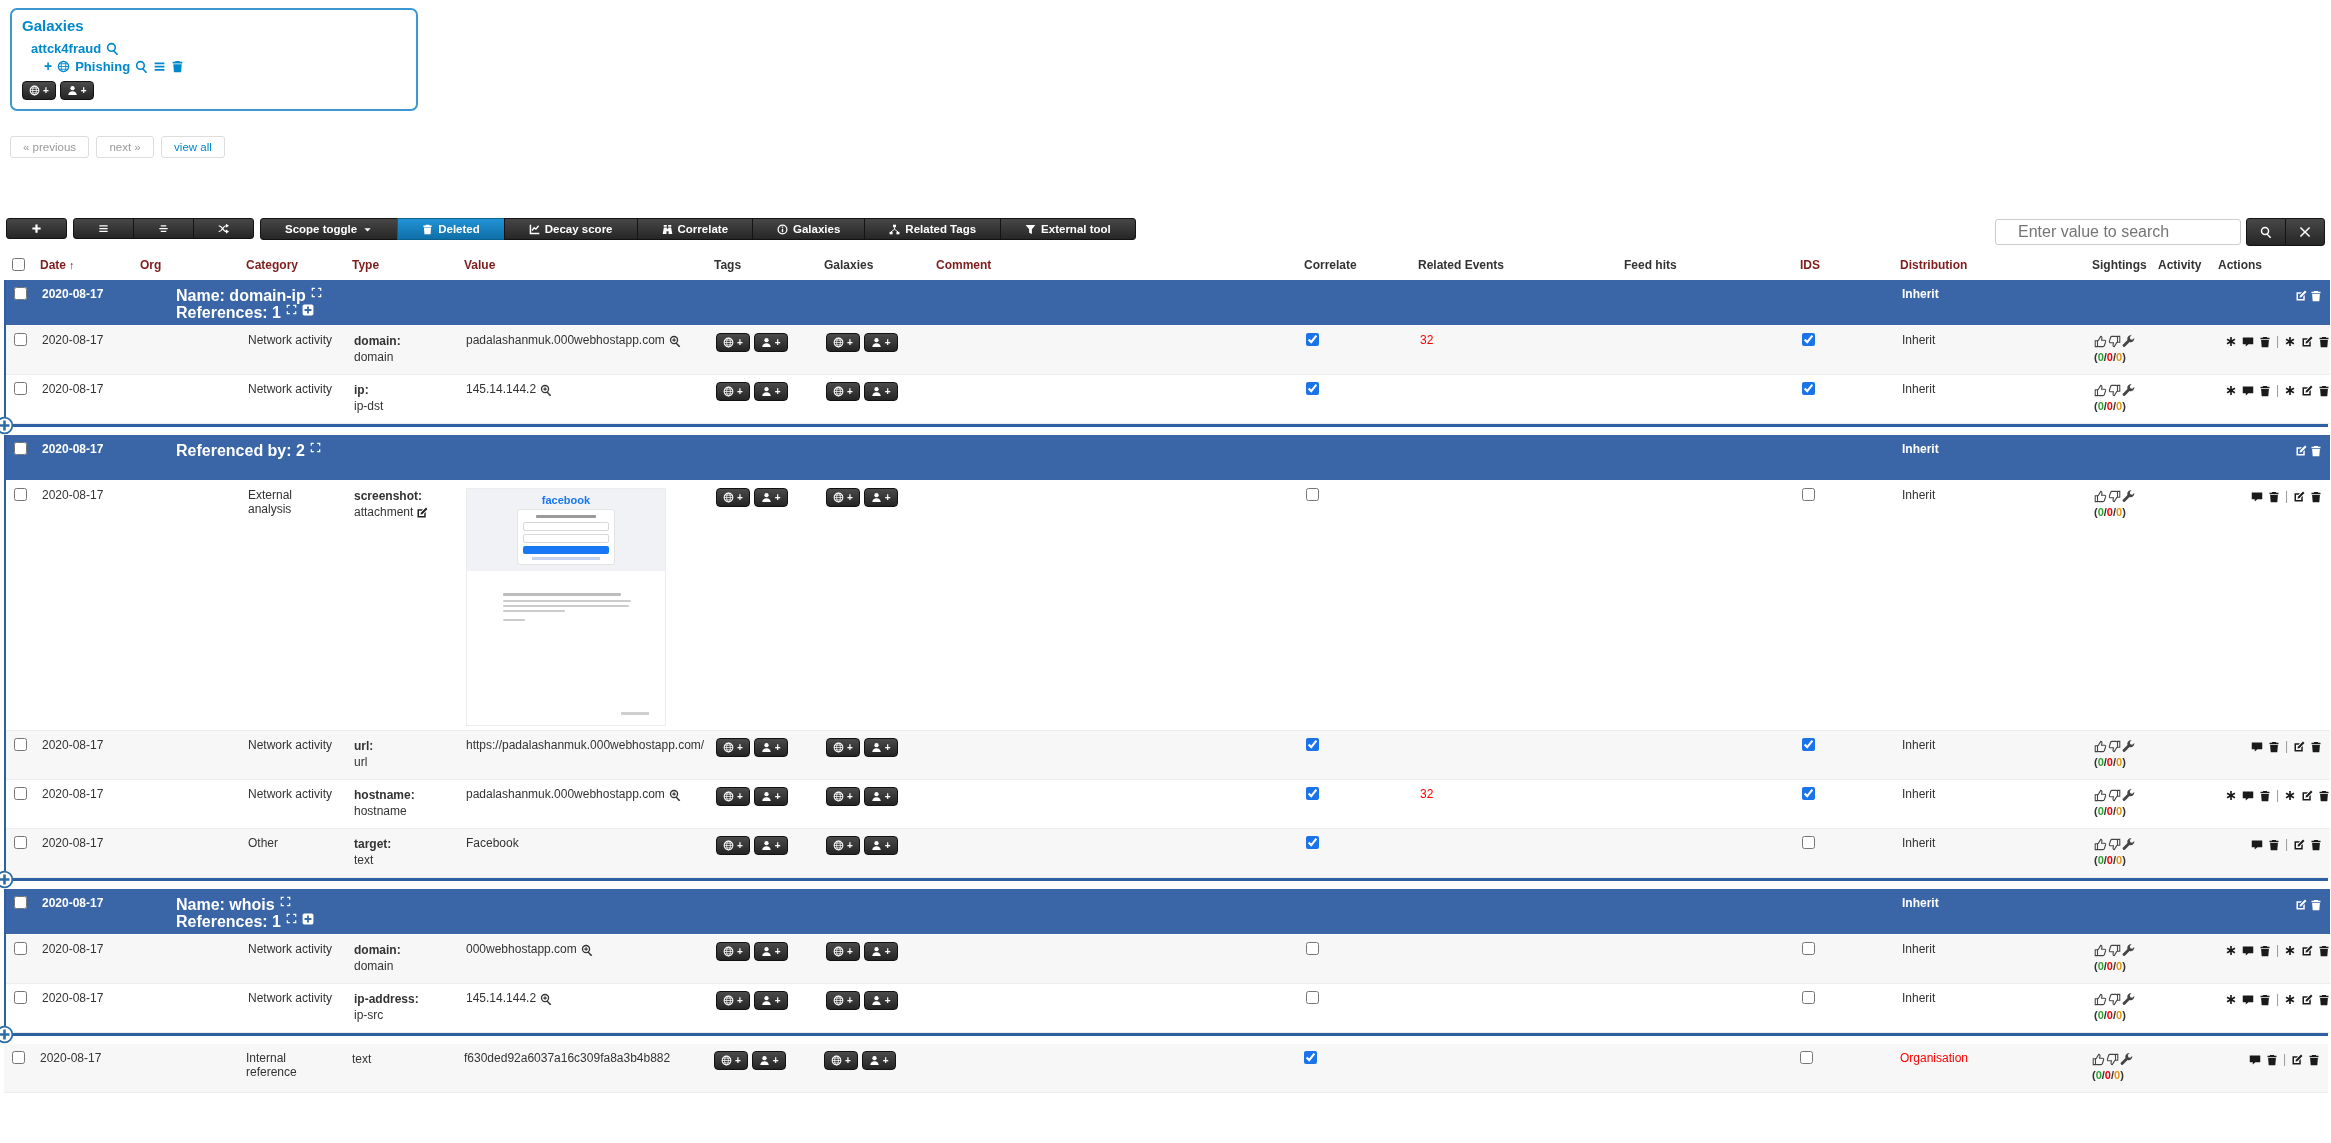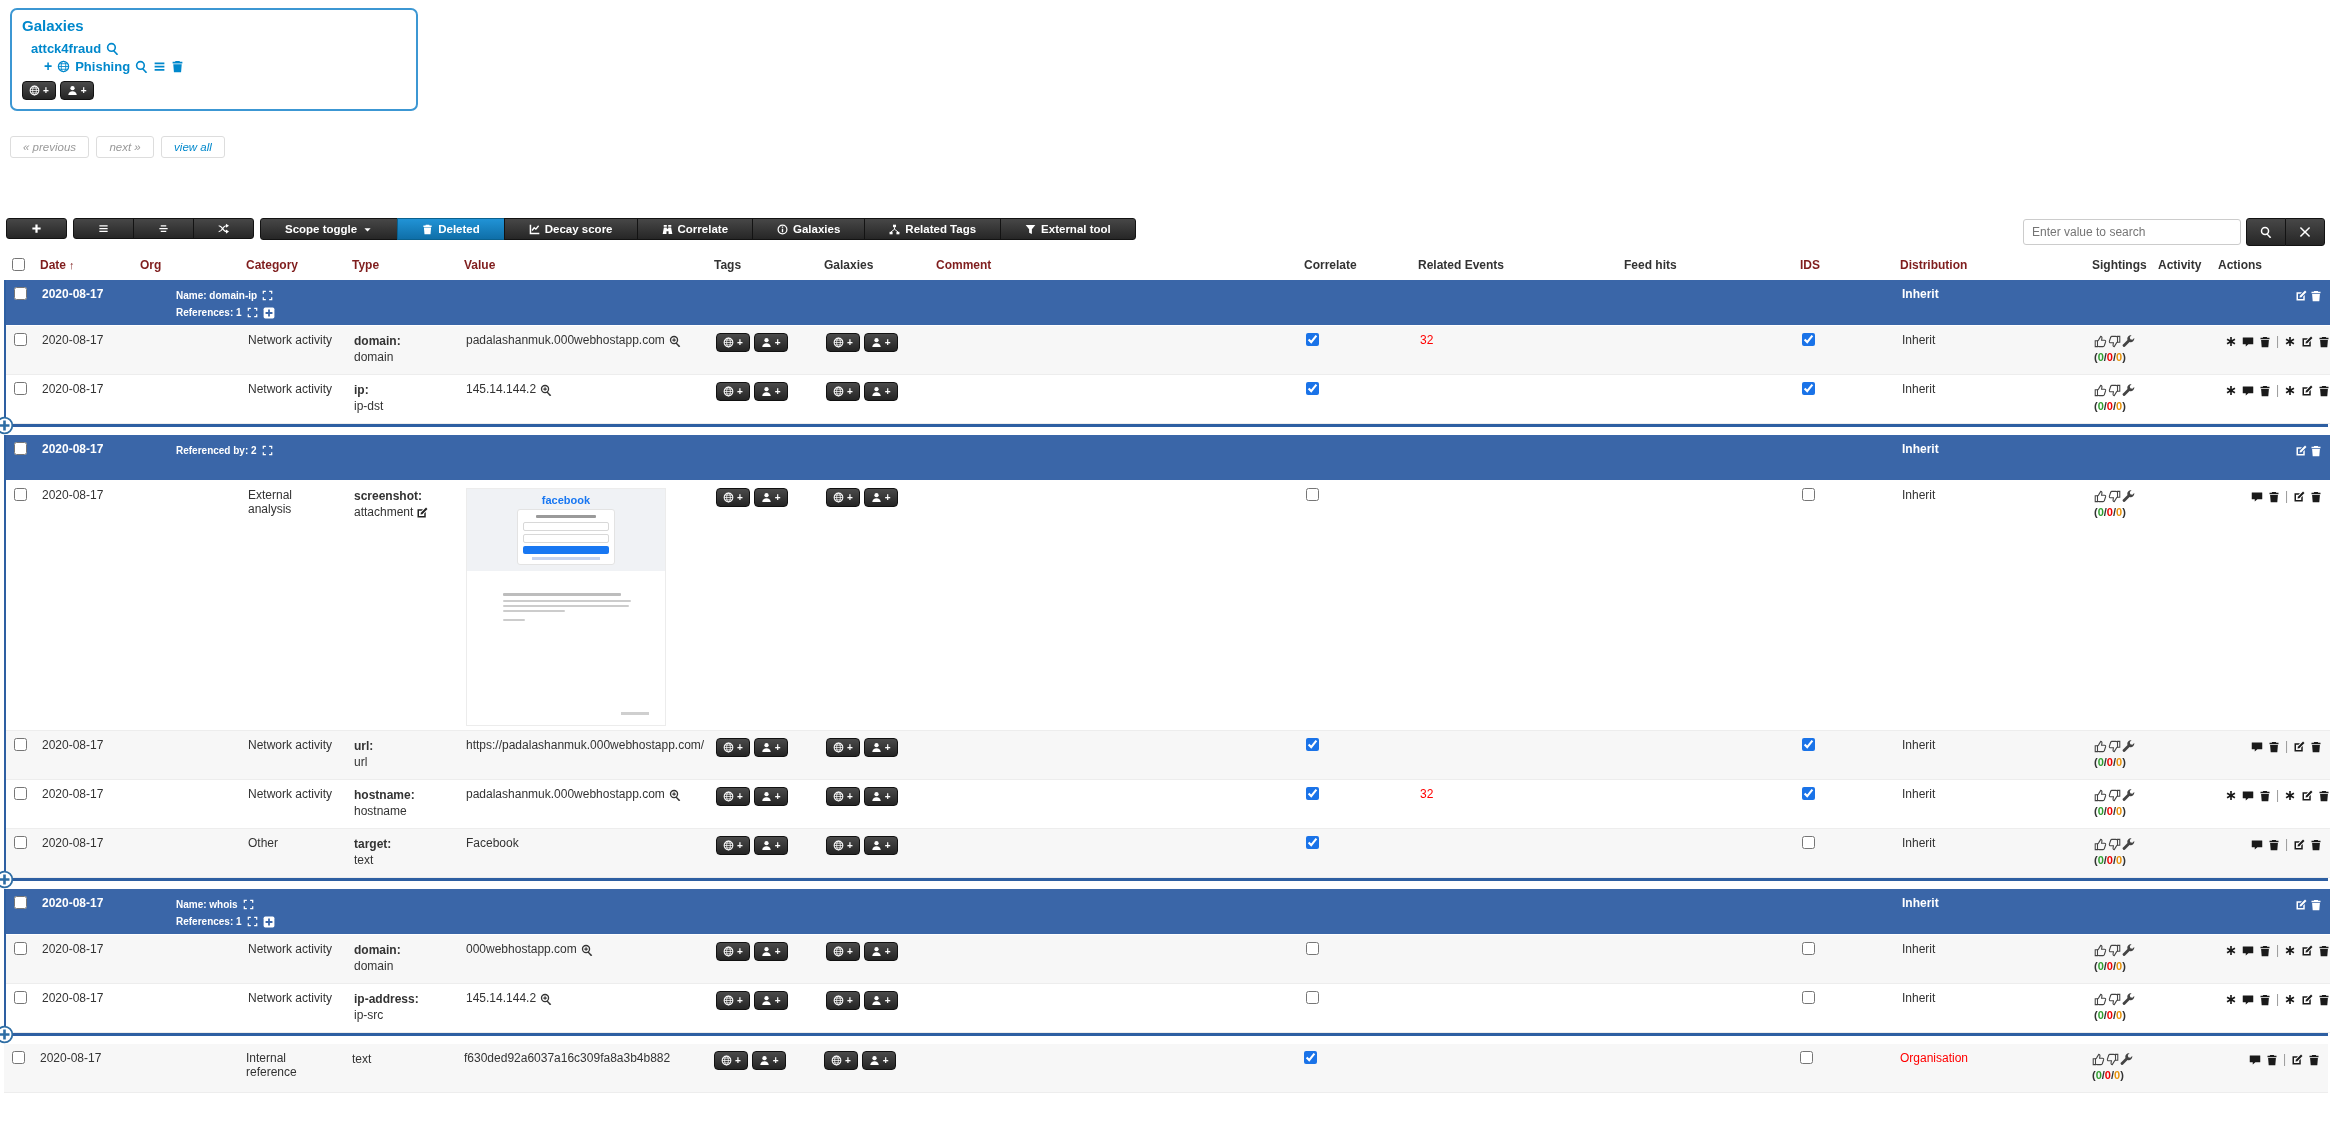--- a/index.html
+++ b/index.html
@@ -11,36 +11,36 @@
   .gp-title{color:#0088cc;font-weight:bold;font-size:15px;}
   .gp-row1{margin:7px 0 1px 9px;color:#0088cc;font-weight:bold;font-size:13px;display:flex;align-items:center;gap:5px;}
   .gp-row2{margin:2px 0 7px 22px;color:#0088cc;font-weight:bold;font-size:13px;display:flex;align-items:center;gap:5px;}
   .gp-row1 .i svg,.gp-row2 .i svg{width:13px;height:13px;}
   .gp-plus{font-size:14px;font-weight:bold;cursor:pointer;}
   
   .dbtn{display:inline-flex;align-items:center;gap:3px;background:linear-gradient(#4a4a4a,#242424);color:#fff;border:1px solid #111;border-radius:4px;padding:3px 6px;margin-right:4px;cursor:pointer;}
   .dbtn svg{width:11px;height:11px;}
   .dplus{font-size:10px;font-weight:bold;line-height:10px;}
   
-  .pagination{margin:25px 0 0 10px;font-style:italic;}
+  .pagination{margin:25px 0 0 10px;}
   .pg{display:inline-block;border:1px solid #ddd;border-radius:3px;padding:4px 12px;font-size:11.5px;margin-right:4px;background:#fff;cursor:pointer;}
   .pg.dis{color:#999;}
   .pg.link{color:#0088cc;}
   
   .toolbar{display:flex;justify-content:space-between;align-items:flex-start;margin:60px 6px 0 6px;}
   .tb-left{display:flex;align-items:flex-start;}
   .tbgroup{display:inline-flex;margin-right:6px;}
   .tbtn{display:inline-flex;align-items:center;gap:5px;background:linear-gradient(#474747,#262626);color:#fff;border:1px solid #131313;padding:4px 24px;font-family:"Liberation Sans",sans-serif;font-weight:bold;font-size:11.5px;cursor:pointer;margin-left:-1px;border-radius:0;}
   .tbgroup .tbtn:first-child{border-radius:3px 0 0 3px;margin-left:0;}
   .tbgroup .tbtn:last-child{border-radius:0 3px 3px 0;}
   .tbgroup .tbtn:only-child{border-radius:3px;}
   .tbtn.active{background:linear-gradient(#2193d6,#0f6fa8);border-color:#0a618f;}
   .tbtn .i svg{width:11px;height:11px;}
   .tb-right{display:flex;align-items:center;}
-  .srch-input{width:200px;height:20px;border:1px solid #ccc;border-radius:3px;padding:2px 8px;font-size:12px;color:#0f172a;font-family:"Liberation Sans",sans-serif;}
+  .srch-input{width:200px;height:20px;border:1px solid #ccc;border-radius:3px;padding:2px 22px;font-size:16px;color:#0f172a;font-family:"Liberation Sans",sans-serif;}
   .sbtn{width:38px;height:26px;background:linear-gradient(#474747,#262626);border:1px solid #131313;color:#fff;display:inline-flex;align-items:center;justify-content:center;cursor:pointer;margin-left:-1px;}
   .sbtn.first{margin-left:5px;border-radius:3px 0 0 3px;}
   .sbtn.last{border-radius:0 3px 3px 0;}
   .sbtn svg{width:12px;height:12px;}
   
   #attrtable{margin:8px 0 0 4px;width:2324px;}
   .trow{display:flex;align-items:flex-start;width:2324px;box-sizing:border-box;}
   .cell{padding:7px 8px 4px;box-sizing:border-box;flex-shrink:0;min-height:1px;}
   .c-cb{width:28px;}.c-date{width:100px;}.c-org{width:106px;}.c-cat{width:106px;}
   .c-type{width:112px;}.c-val{width:250px;}.c-tags{width:110px;}.c-gal{width:112px;}
@@ -50,21 +50,21 @@
   .c-ogap{width:596px;}.c-osig{width:126px;}
   .thead .cell{padding:4px 8px 6px;font-weight:bold;}
   .hl{font-weight:bold;}
   .hl.link{color:#7f1d1d;cursor:pointer;}
   .hl.plain{color:#333;}
   .sort{margin-left:3px;font-size:11px;}
   .cbx{width:13px;height:13px;margin:0;accent-color:#1a73e8;cursor:pointer;}
   .arow{background:#fff;border-bottom:1px solid #ededed;min-height:49px;}
   .arow.grey{background:#f7f7f7;}
   .orow{background:#3a66a8;color:#fff;font-weight:bold;border-bottom:1px solid #fff;min-height:46px;}
-  .oline{line-height:17px;display:flex;align-items:center;gap:5px;font-size:10px;}
+  .oline{line-height:17px;display:flex;gap:5px;font-size:16px;}
   .oline .i svg{width:11px;height:11px;}
   .oline .psq svg{width:12px;height:12px;}
   .wi{color:#fff;cursor:pointer;}
   .oact{text-align:right;white-space:nowrap;padding-top:8px;}
   .oact .i{margin-left:3px;}
   .typeb{font-weight:bold;}
   .typel{line-height:16px;}
   .vtext{color:#333;}
   .vs{color:#333;margin-left:4px;cursor:pointer;}
   .dk{color:#222;margin-left:3px;cursor:pointer;}

